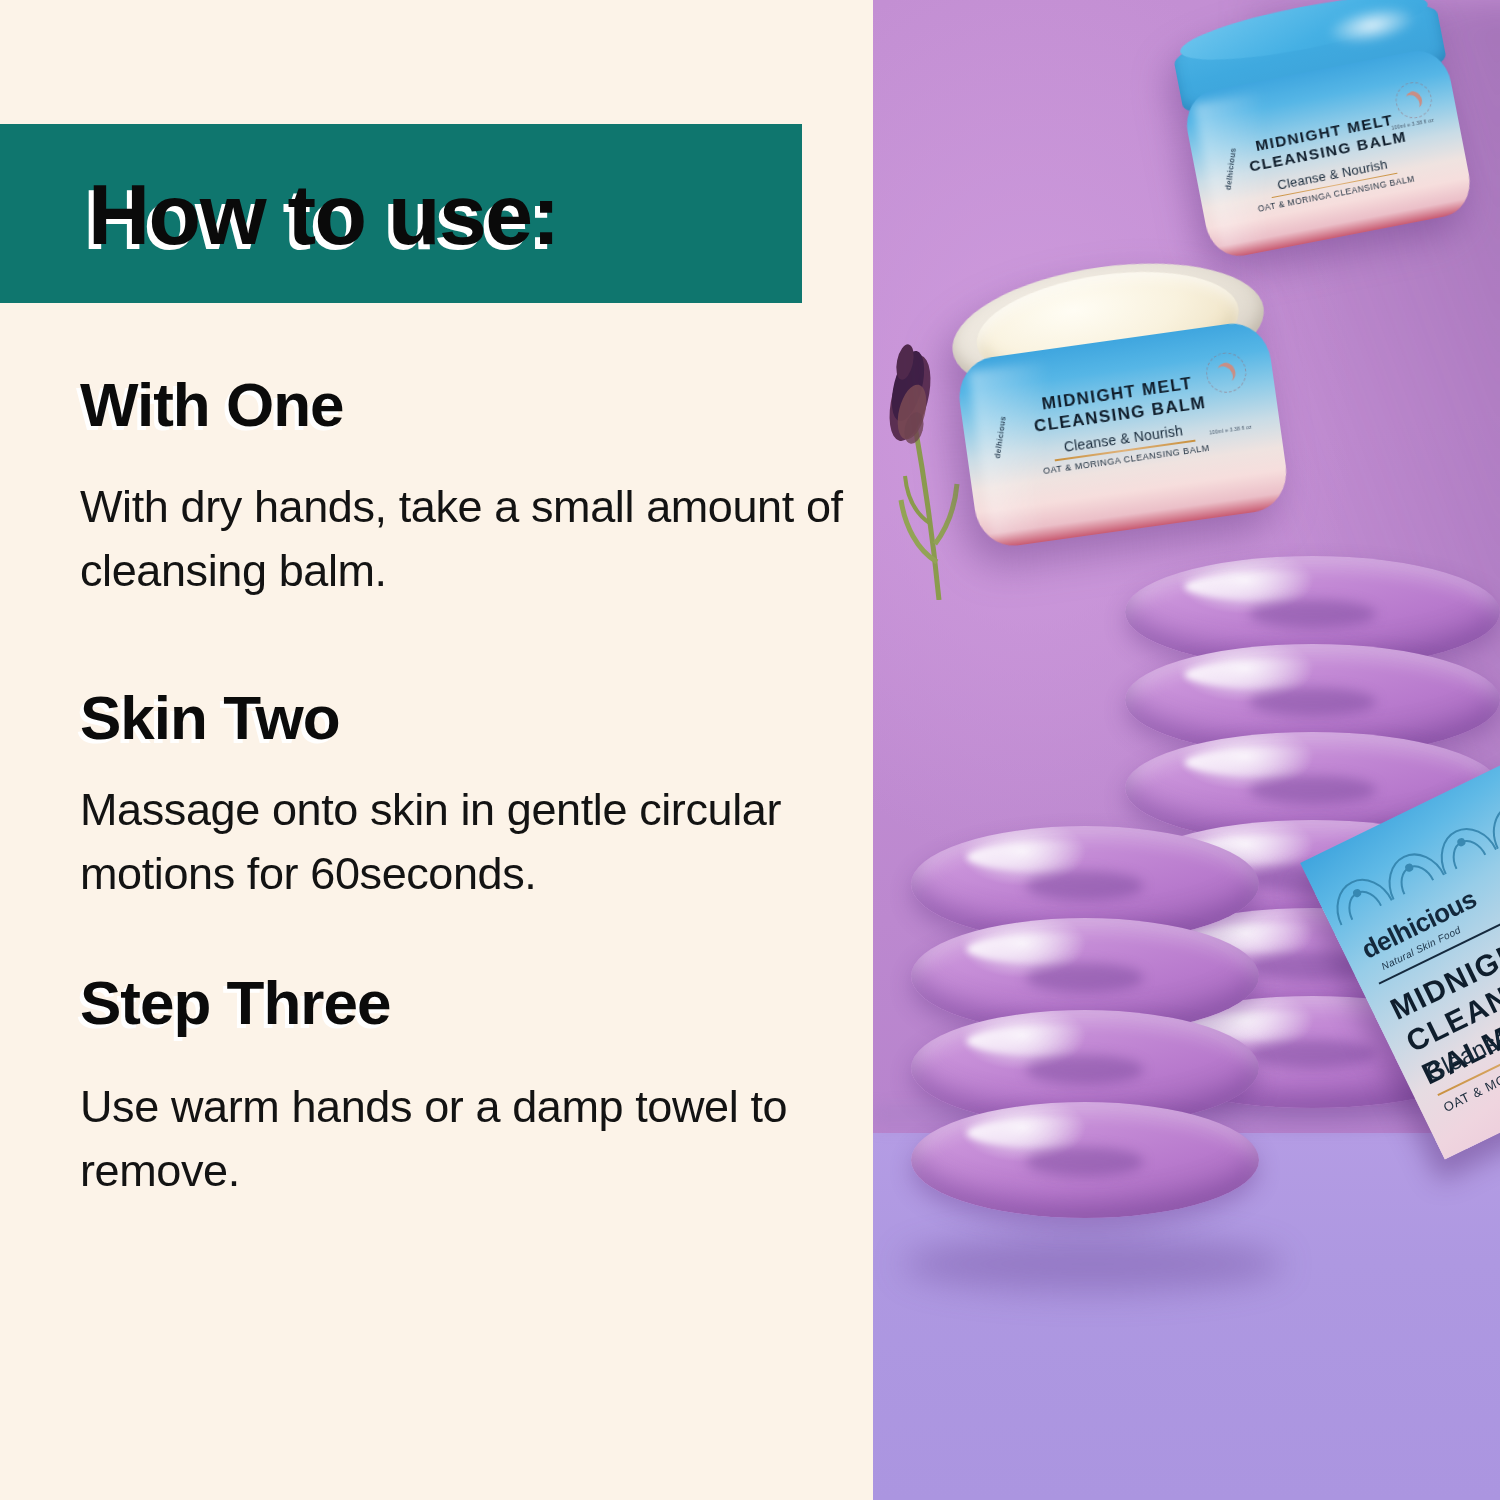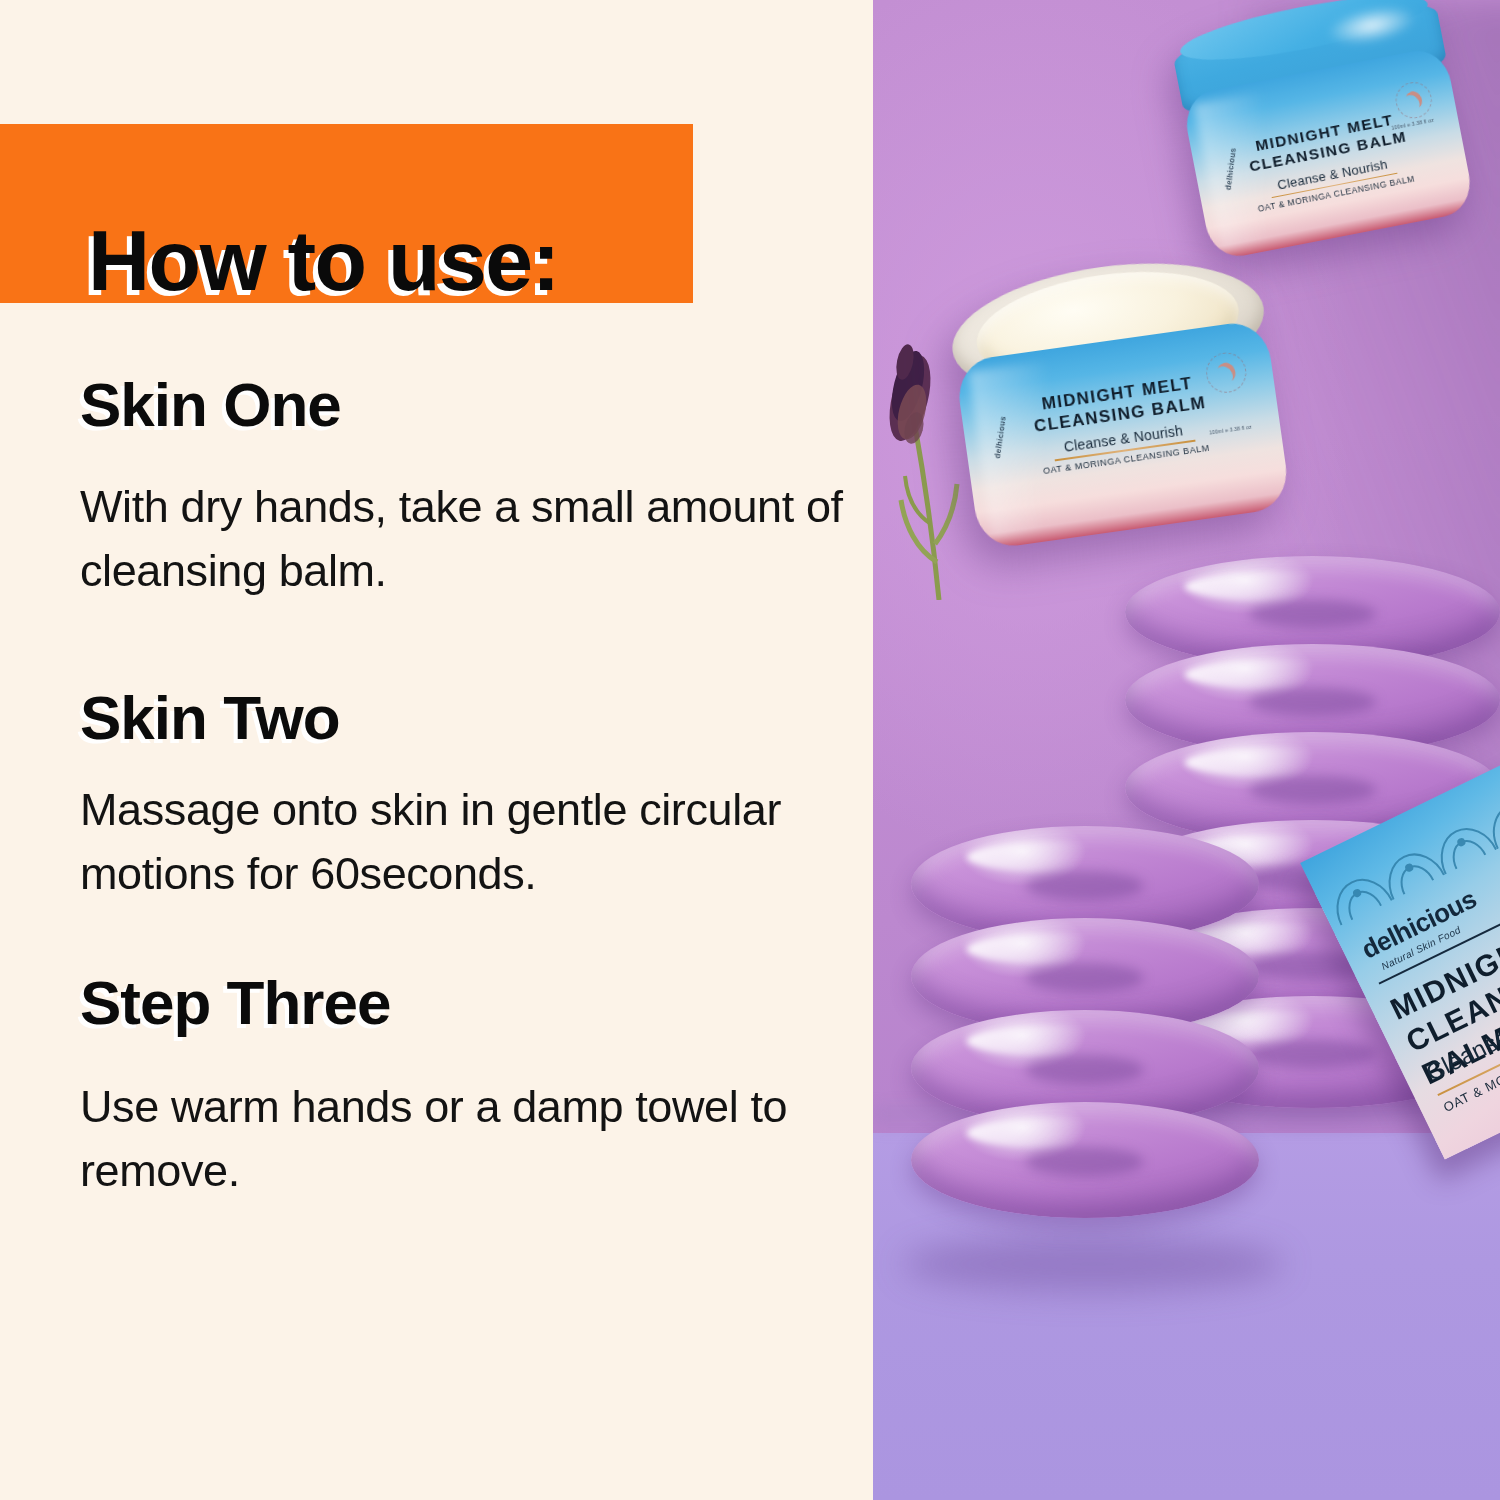--- a/index.html
+++ b/index.html
@@ -15,23 +15,23 @@
   .left {
     position:relative;
     width:873px; height:1500px;
     background:#FCF3E8;
     flex:0 0 873px;
   }
 
   .title-banner {
     position:absolute;
     left:0; top:124px;
-    width:693px; height:179px;
-    background:#f97316;
-    display:flex; align-items:flex-end;
+    width:802px; height:179px;
+    background:#0f766e;
+    display:flex; align-items:center;
   }
   .title-text {
     margin-left:88px;
     font-size:86px;
     font-weight:700;
     letter-spacing:-1.5px;
     color:#0a0a0a;
     line-height:1;
     text-shadow:-5px 5px 0 #ffffff;
     white-space:nowrap;
@@ -293,21 +293,21 @@
 
   <div class="left">
 
     <div class="title-banner">
       <div class="title-text">How to use:</div>
     </div>
 
     <div class="steps">
 
       <div class="step step-1">
-        <div class="step-heading">Skin One</div>
+        <div class="step-heading">With One</div>
         <div class="step-body">With dry hands, take a small amount of cleansing balm.</div>
       </div>
 
       <div class="step step-2">
         <div class="step-heading">Skin Two</div>
         <div class="step-body">Massage onto skin in gentle circular motions for 60seconds.</div>
       </div>
 
       <div class="step step-3">
         <div class="step-heading">Step Three</div>

